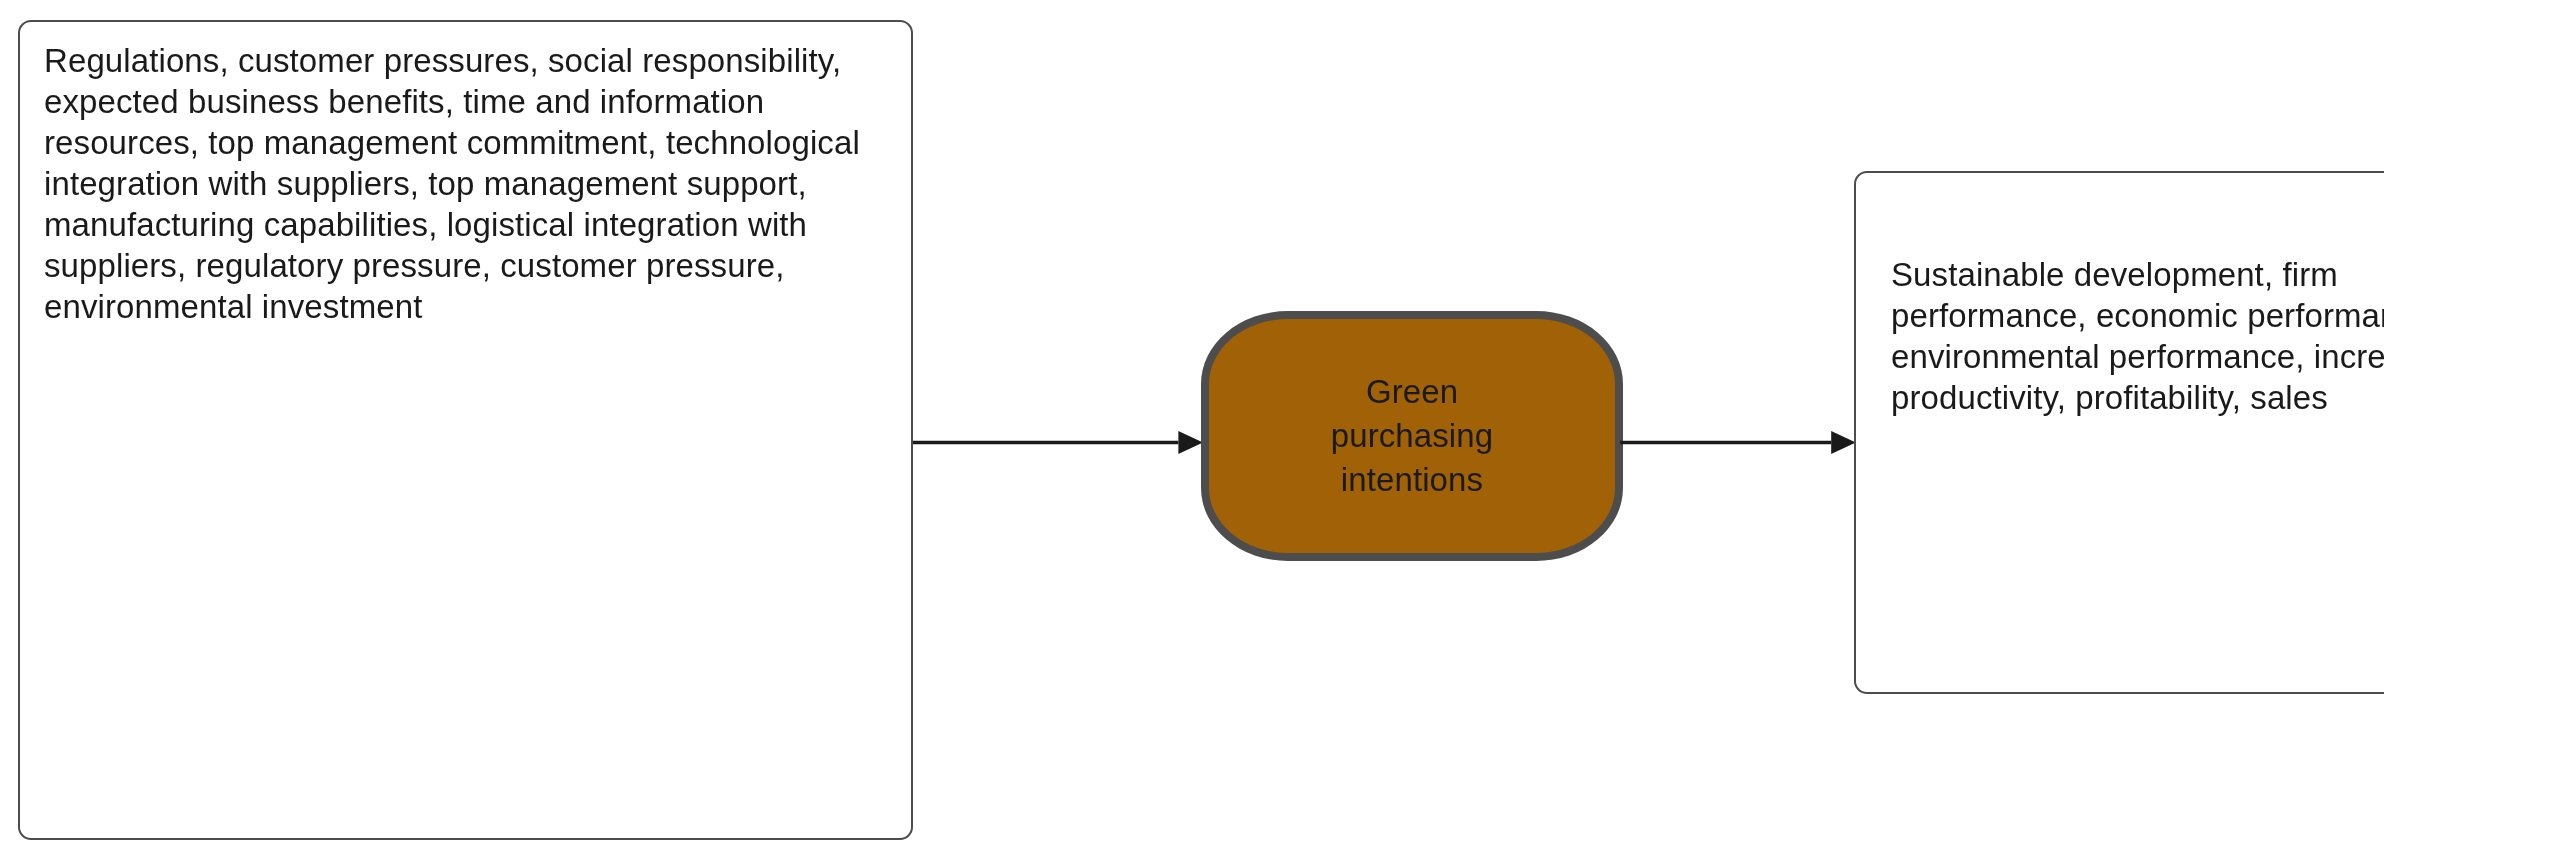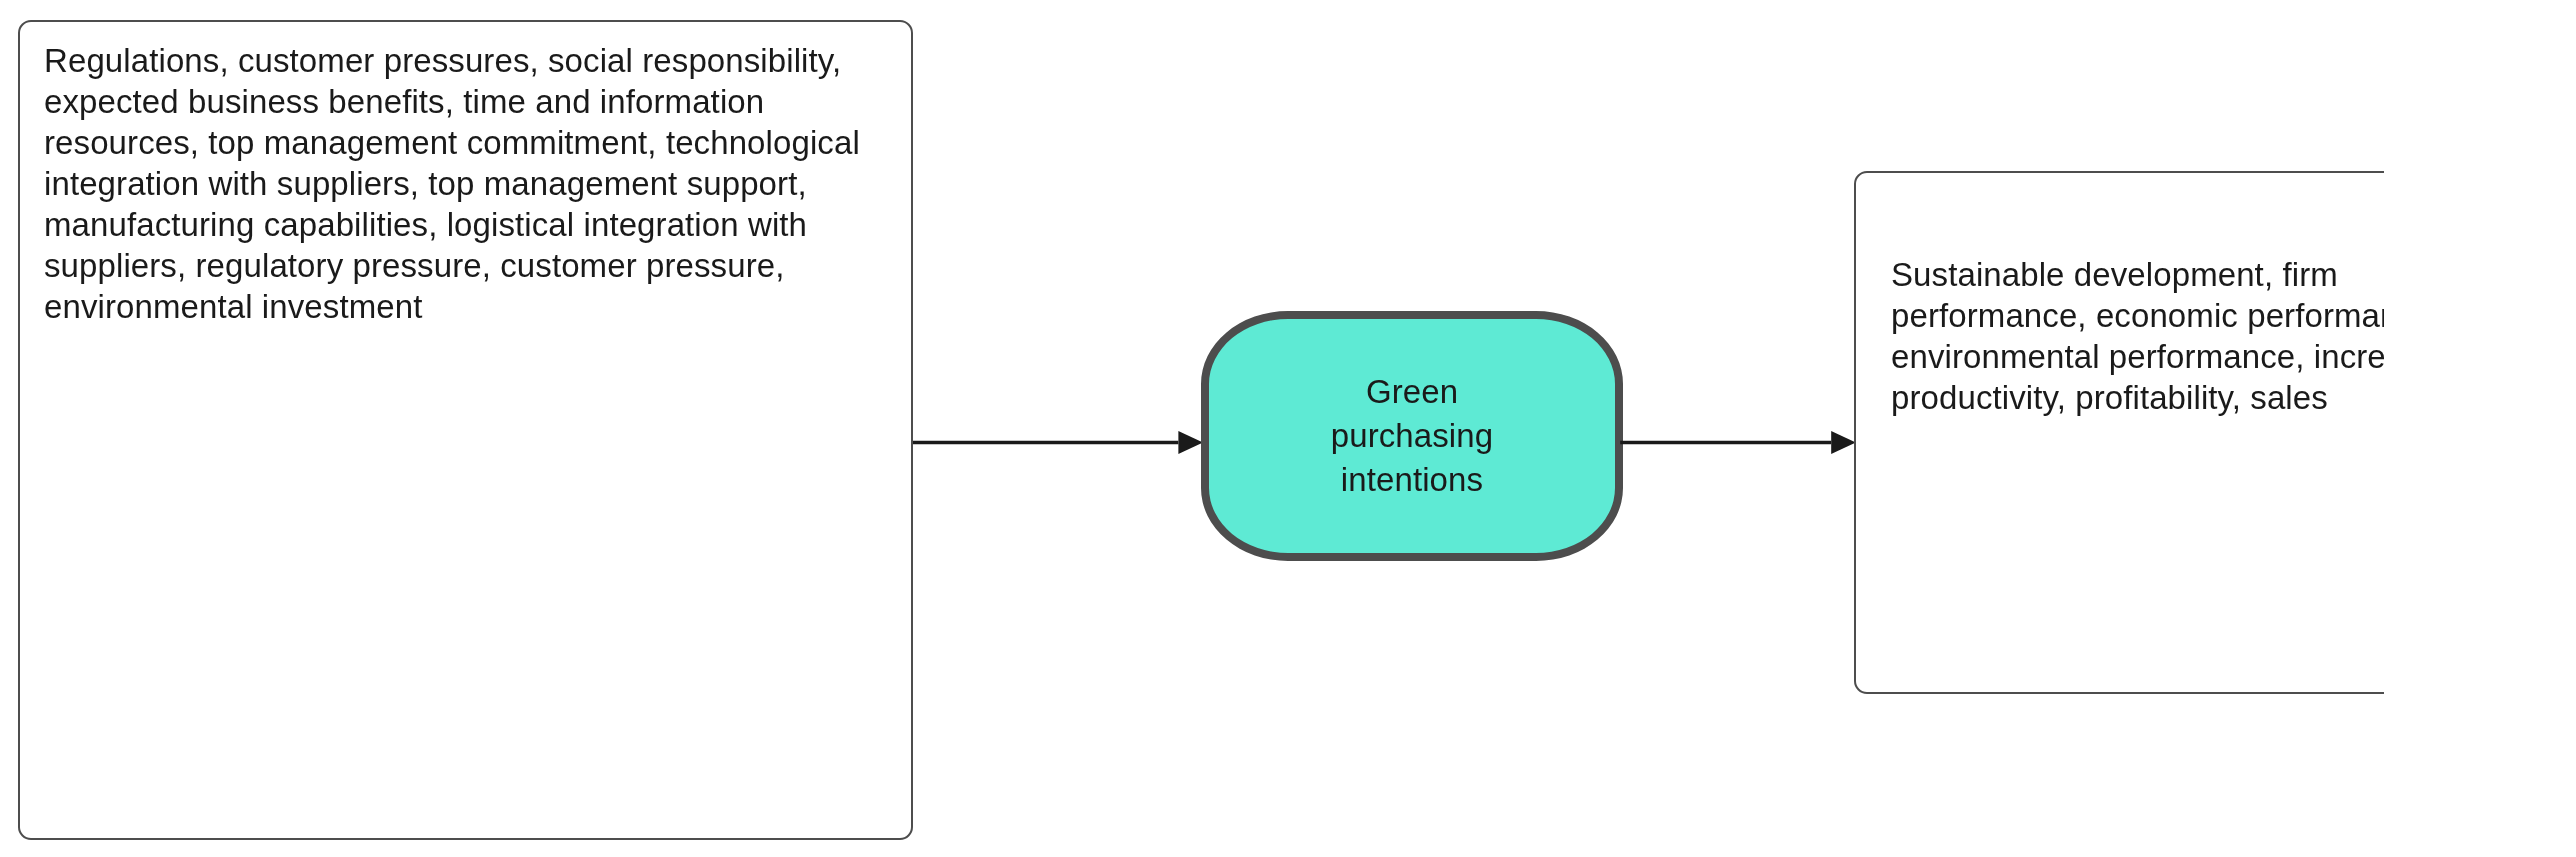--- a/index.html
+++ b/index.html
@@ -52,21 +52,21 @@
   
   .node-center {
     position: absolute;
     left: 1201px;
     top: 311px;
     width: 422px;
     height: 250px;
     box-sizing: border-box;
     border: 8px solid #4d4d4d;
     border-radius: 87px / 73px;
-    background: #5eead4;
+    background: #a16207;
     display: flex;
     align-items: center;
     justify-content: center;
   }
   .node-center .node-text {
     text-align: center;
     line-height: 44px;
     width: 100%;
   }
 

